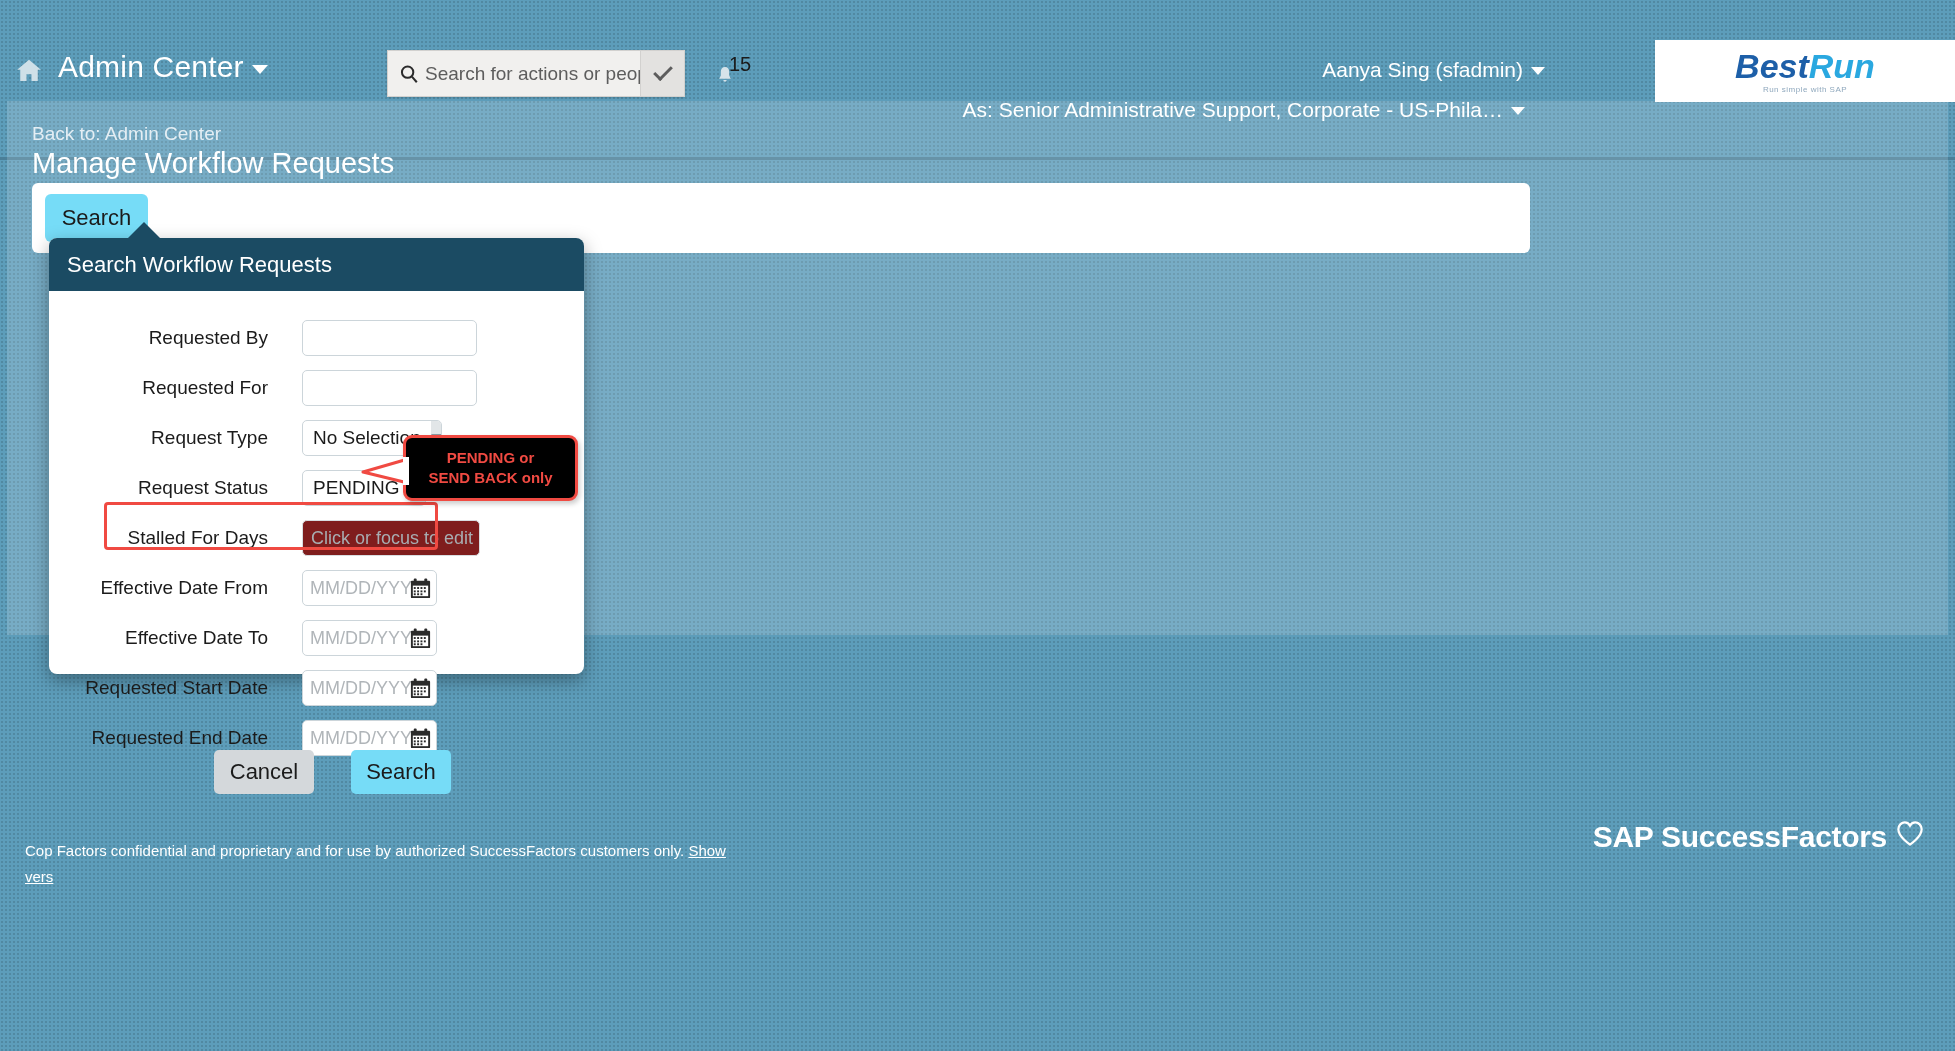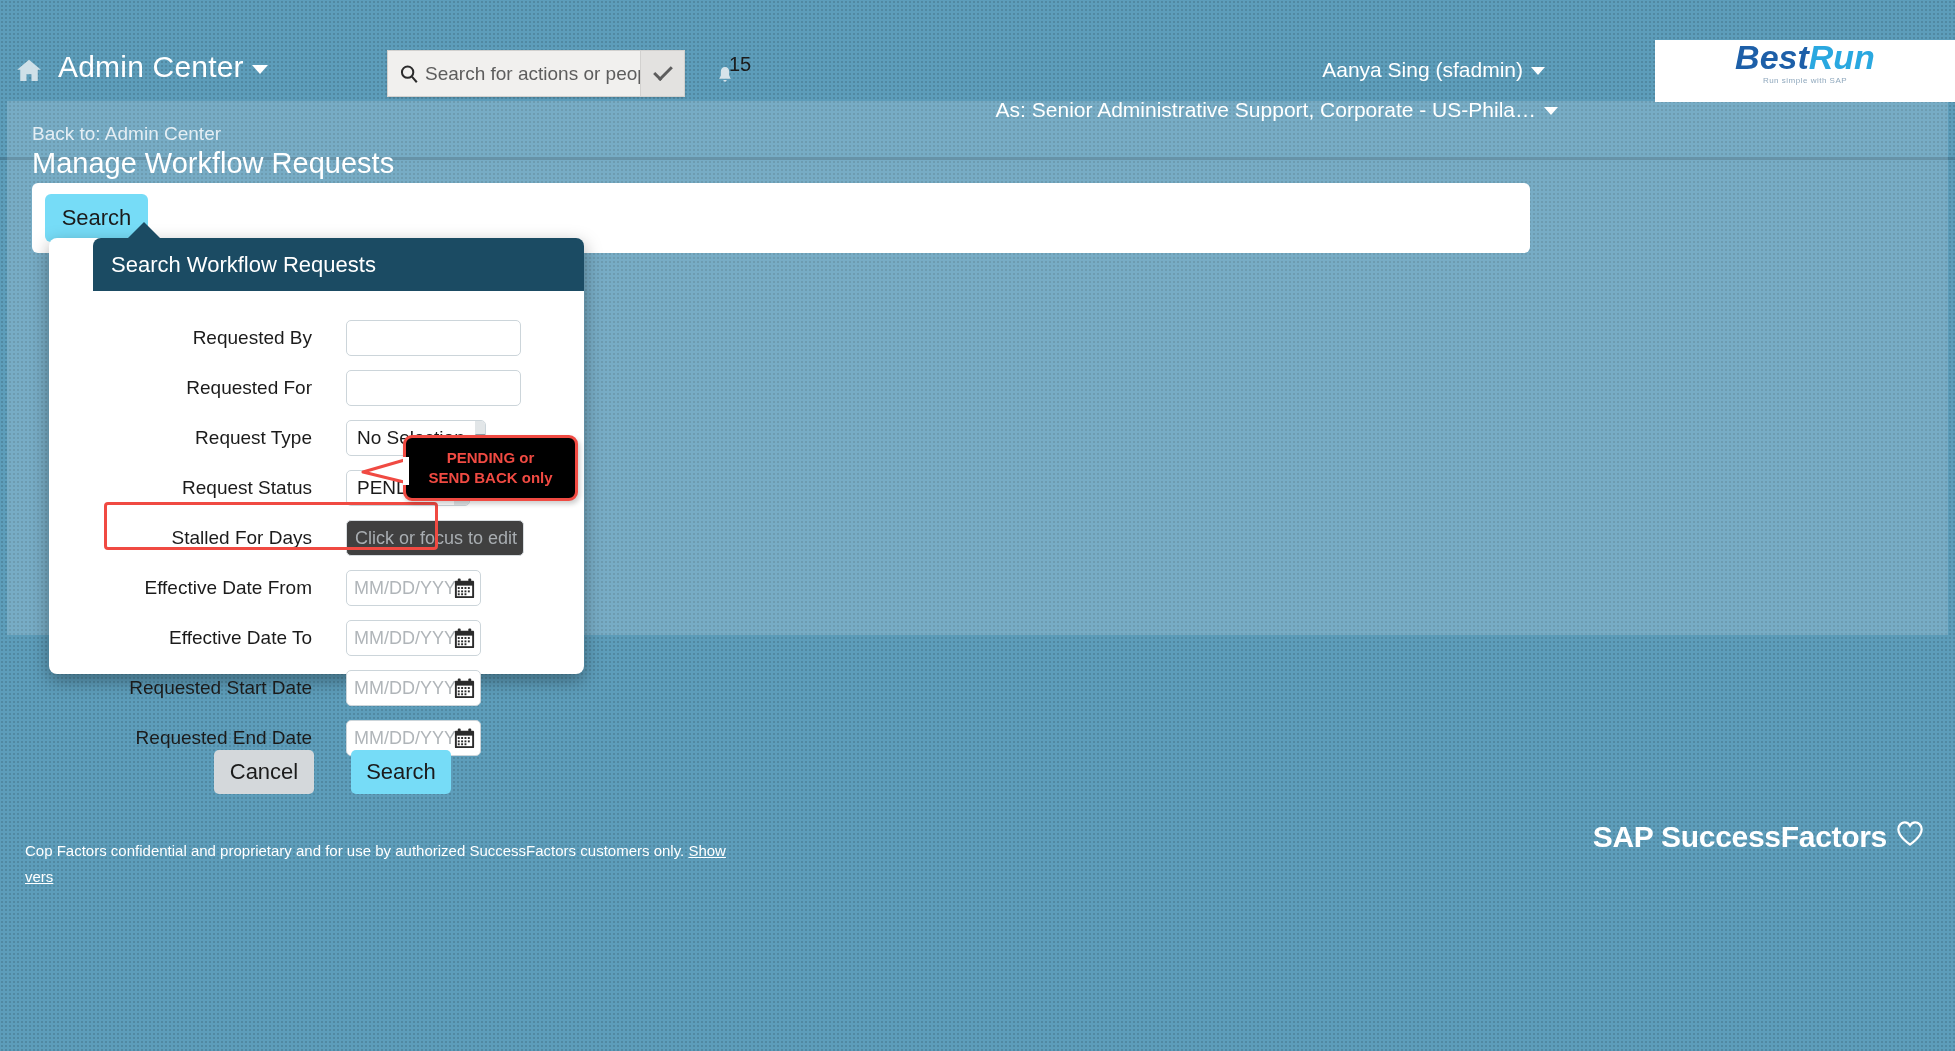--- a/index.html
+++ b/index.html
@@ -88,29 +88,29 @@
   #bell-count {
     position: absolute; left: 14px; top: -3px;
     font-size: 20px; color: #1b1b1b; font-weight: 400;
   }
 
   #user-name {
     position: absolute; right: 410px; top: 18px;
     color: #ffffff; font-size: 21px; white-space: nowrap;
   }
   #user-role {
-    position: absolute; right: 397px; top: 58px;
+    position: absolute; right: 430px; top: 58px;
     color: #ffffff; font-size: 21px; white-space: nowrap;
   }
 
   #brand-logo {
     position: absolute; right: 0px; top: 0px;
     width: 300px; height: 62px;
     background: #ffffff;
-    display: flex; align-items: center; justify-content: flex-start;
+    display: flex; align-items: center; justify-content: center;
     flex-direction: column;
   }
   #brand-text { font-size: 34px; font-style: italic; font-weight: 700; line-height: 1; }
   #brand-best { color: #1d5fa8; }
   #brand-run { color: #2aa8e0; }
   #brand-tag { font-size: 8px; color: #8fa8bd; letter-spacing: 0.5px; margin-top: 2px; }
 
   
   #content-panel {
     position: absolute; left: 7px; top: 101px;
@@ -155,21 +155,20 @@
   }
 
   
   #dialog {
     position: absolute; left: 49px; top: 238px;
     width: 535px; height: 436px;
     background: #ffffff;
     border-radius: 8px;
     box-shadow: 0 6px 18px rgba(0,0,0,0.35);
     z-index: 40;
-    padding-left: 44px;
   }
   #dialog-arrow {
     position: absolute; left: 78px; top: -16px;
     width: 0; height: 0;
     border-left: 17px solid transparent;
     border-right: 17px solid transparent;
     border-bottom: 17px solid #1b4b63;
   }
   #dialog-header {
     height: 53px;
@@ -225,21 +224,21 @@
   .tri-down {
     width: 0; height: 0;
     border-left: 8px solid transparent;
     border-right: 8px solid transparent;
     border-top: 9px solid #8d9ba3;
   }
   .stalled-input {
     width: 178px; height: 36px;
     border: 1px solid #d8dde0;
     border-radius: 5px;
-    background: #404040;
+    background: #7f1d1d;
     display: flex; align-items: center;
     padding-left: 8px;
     font-size: 18px; color: #a8adb1;
     white-space: nowrap; overflow: hidden;
   }
   .date-input {
     width: 135px; height: 36px;
     border: 1px solid #ccd5da;
     border-radius: 5px;
     background: #ffffff;

